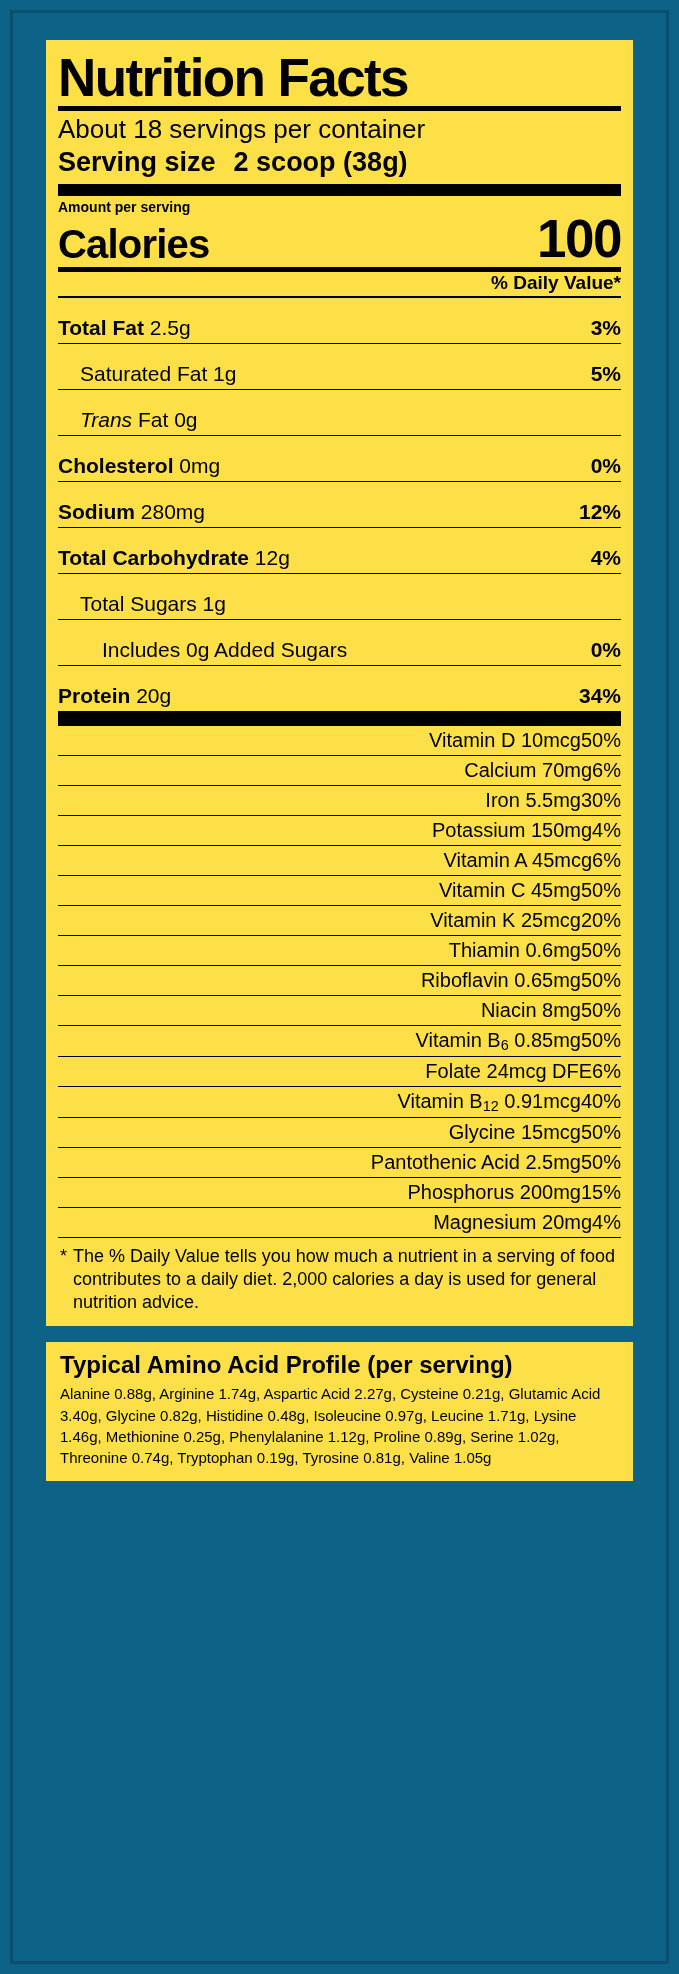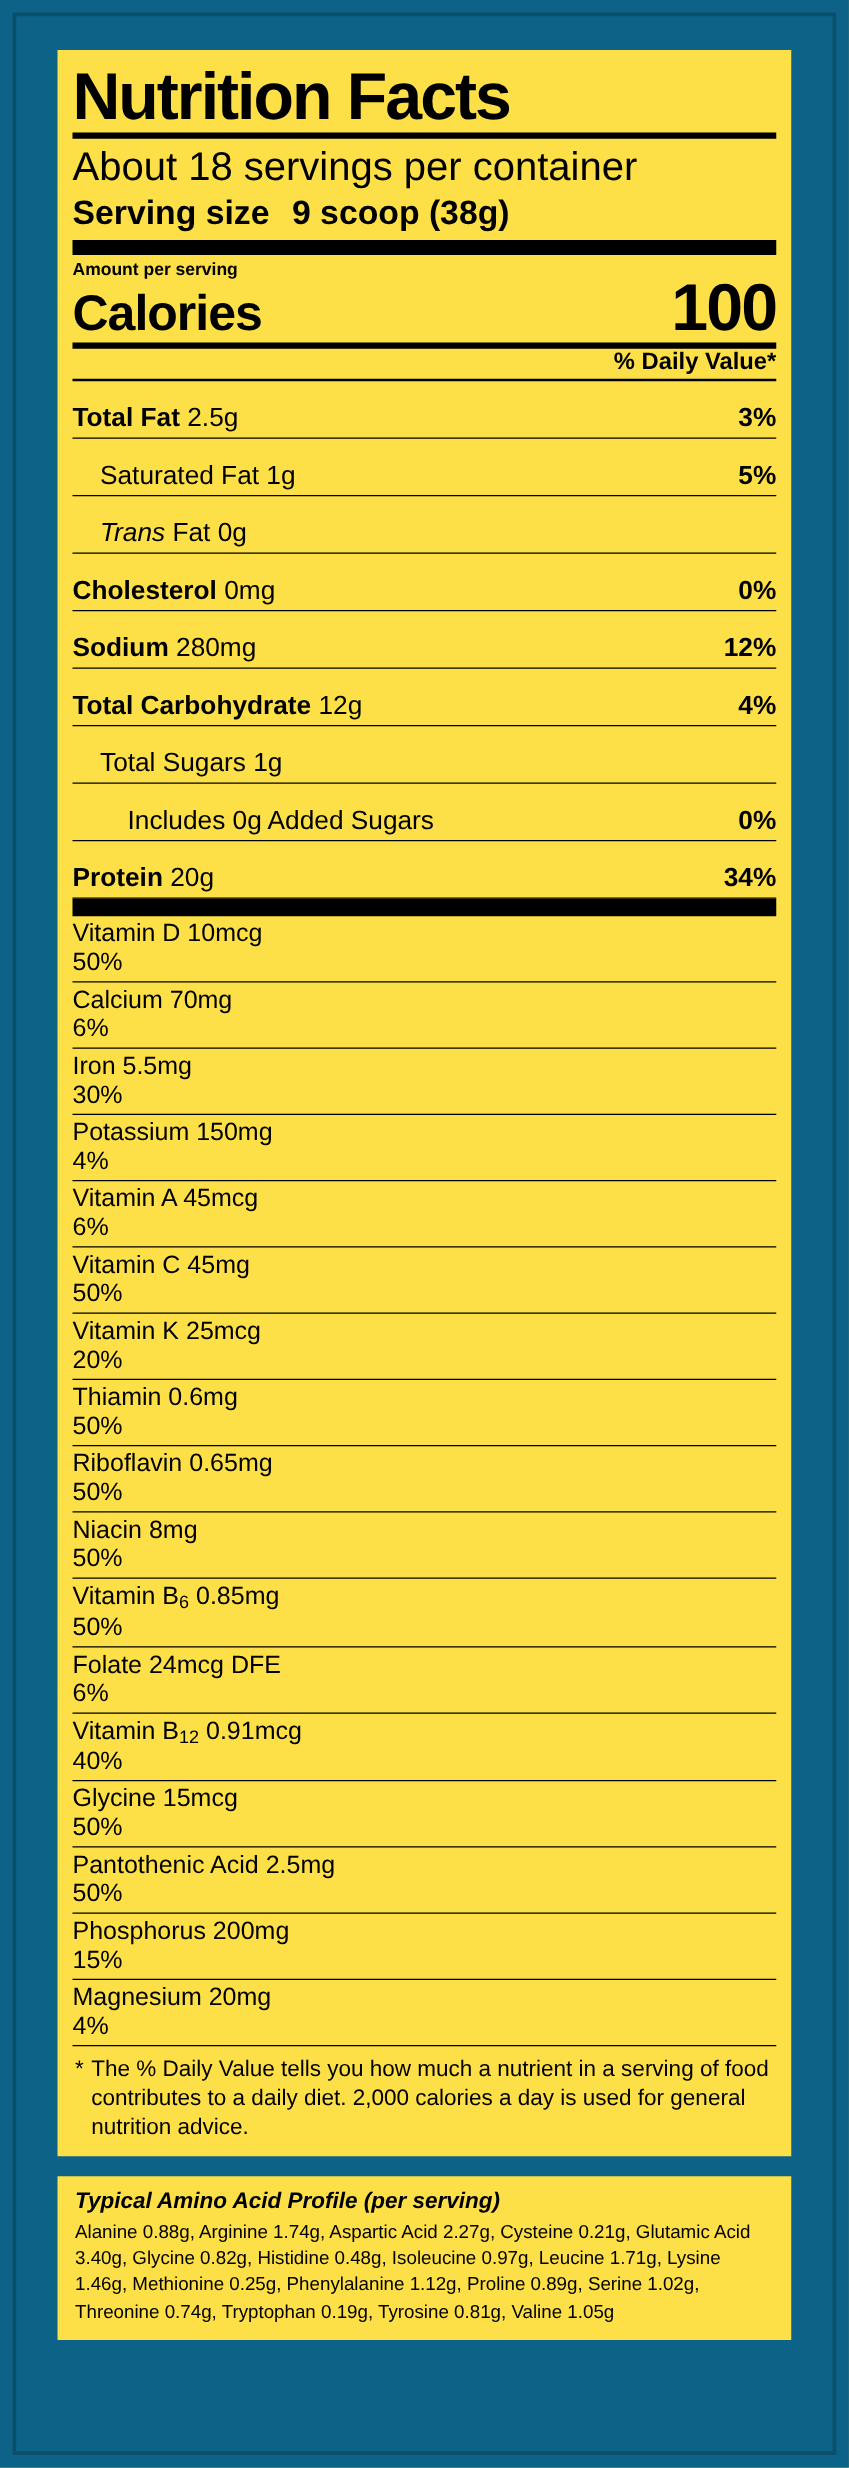--- a/index.html
+++ b/index.html
@@ -48,21 +48,21 @@
     line-height: 0.98;
     letter-spacing: -1.6px;
     margin: 4px 0 2px 0;
   }
   .rule-thin { border-bottom: 2px solid #000; }
   .rule-med  { border-bottom: 5px solid #000; }
   .rule-thick{ border-bottom: 12px solid #000; }
   .rule-black{ background:#000; height: 14px; }
 
   .servings {
-    font-size: 32px;
+    font-size: 26px;
     line-height: 1.25;
     padding: 2px 0 0 0;
   }
   .serving-size {
     font-size: 27px;
     font-weight: bold;
     line-height: 1.25;
     padding: 1px 0 4px 0;
     display: flex;
   }
@@ -107,49 +107,47 @@
     border-bottom: 1px solid #000;
   }
   .nrow .left b { font-weight: bold; }
   .nrow .right { font-weight: bold; white-space: nowrap; }
   .indent1 { padding-left: 22px; }
   .indent2 { padding-left: 44px; }
   .ital { font-style: italic; }
 
   .vrow {
     display: flex;
-    justify-content: center;
+    justify-content: flex-end;
     align-items: baseline;
     font-size: 20px;
     padding: 3px 0 3px 0;
     border-bottom: 1px solid #000;
-    flex-direction: column;
   }
   .vrow .right { font-weight: normal; white-space: nowrap; }
   .sub { font-size: 0.72em; vertical-align: -0.22em; }
 
   .footnote {
     font-size: 18px;
     line-height: 1.28;
     padding: 7px 2px 2px 2px;
     display: flex;
   }
   .footnote .star { padding-right: 6px; }
 
   
   .aa {
     margin: 16px 24px 0 24px;
     padding: 9px 14px 12px 14px;
     color: #000;
   }
   .aa-title {
-    font-size: 18px;
+    font-size: 24px;
     font-weight: bold;
     padding-bottom: 4px;
-    font-style: italic;
   }
   .aa-body {
     font-size: 15px;
     line-height: 1.42;
   }
 </style>
 </head>
 <body>
 
 <div class="page">
@@ -158,21 +156,21 @@
   <div class="panel nf">
 
     <div class="nf-title">Nutrition Facts</div>
     <div class="rule-med"></div>
 
     <div class="servings">About 18 servings per container</div>
 
     <div class="serving-size">
       <span class="ss-label">Serving size</span>
       <span style="width:18px"></span>
-      <span class="ss-value">9 scoop (38g)</span>
+      <span class="ss-value">2 scoop (38g)</span>
     </div>
 
     <div class="rule-thick"></div>
 
     <div class="amount-per">Amount per serving</div>
 
     <div class="cal-row">
       <div class="cal-label">Calories</div>
       <div class="cal-value">100</div>
     </div>

